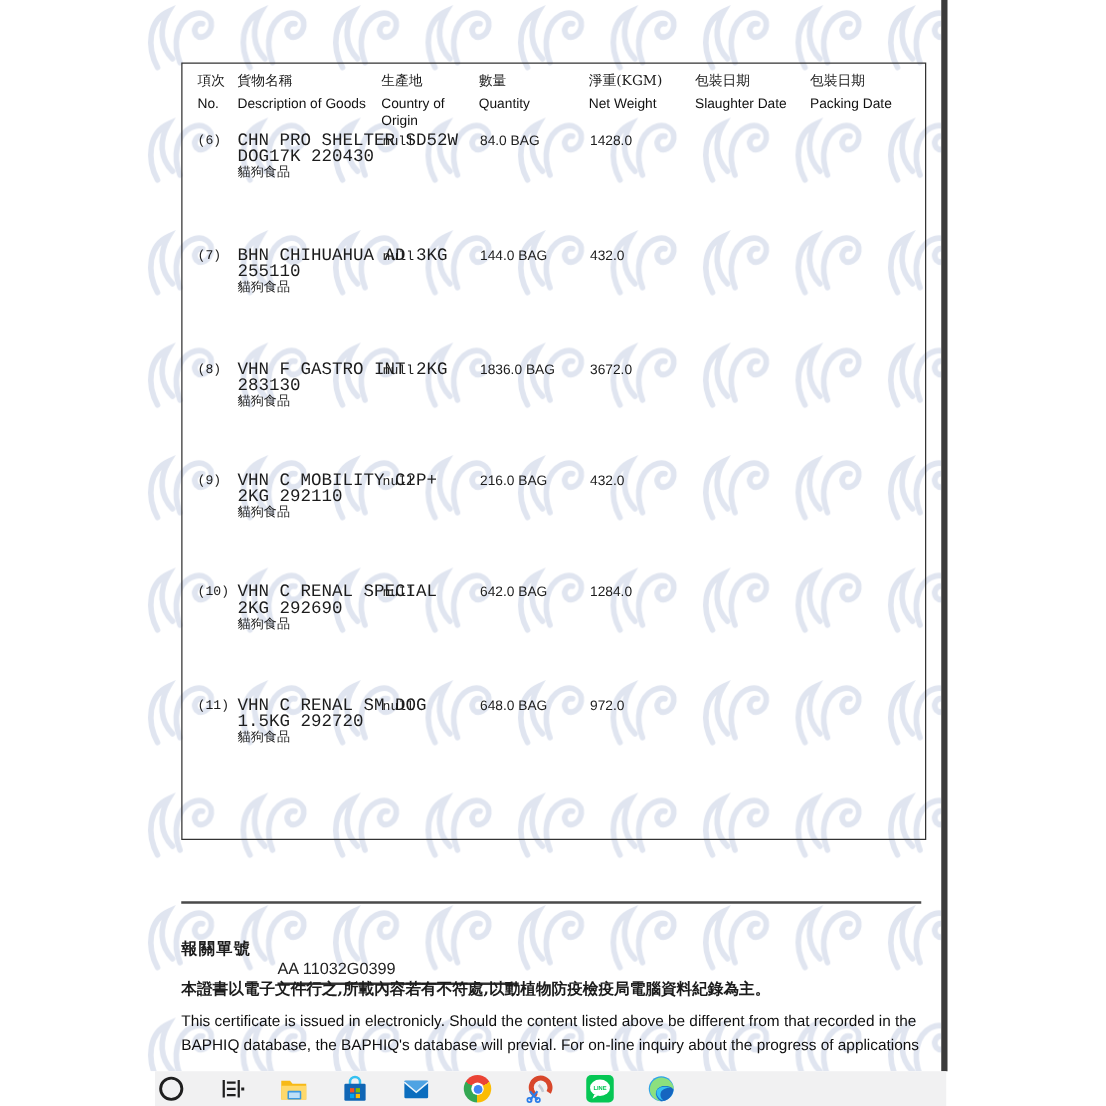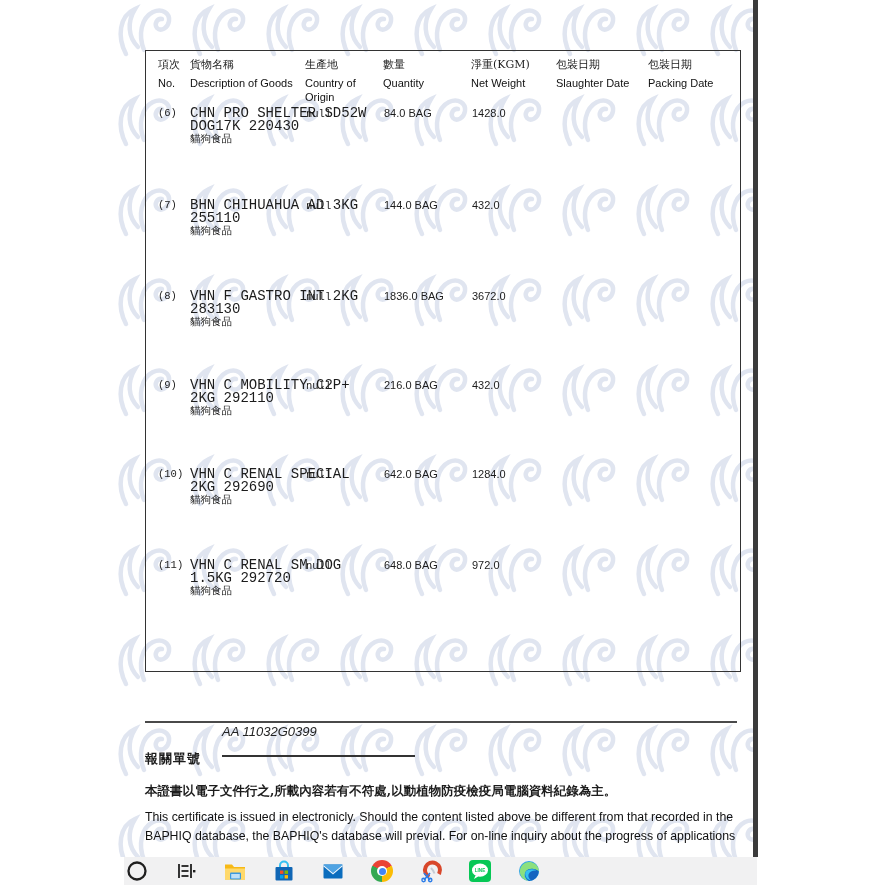--- a/index.html
+++ b/index.html
@@ -37,21 +37,21 @@
   .trow .c-desc .cjk{font-family:Liberation Mono, monospace;font-size:10.5px;line-height:13px;margin-top:1px;}
   .trow .c-origin{position:absolute;left:160px;top:1px;font-family:"Liberation Mono","DejaVu Sans Mono",monospace;font-size:10.5px;}
   .trow .c-qty{position:absolute;left:238px;top:0;font-size:11px;}
   .trow .c-net{position:absolute;left:326px;top:0;font-size:11px;}
   .trow .c-slaughter{position:absolute;left:410px;top:0;font-size:11px;}
   .trow .c-packing{position:absolute;left:502px;top:0;font-size:11px;}
 
   
   .divider{position:absolute;left:145px;top:721px;width:592px;border-top:2px solid #4a4a4a;}
   .decl-label{position:absolute;left:145px;top:750px;font-family:"DejaVu Serif",serif;font-weight:bold;font-size:13px;letter-spacing:1px;}
-  .decl-value{position:absolute;left:222px;top:724px;width:193px;border-bottom:2px solid #333;padding-bottom:16px;font-size:13px;color:#222;font-style:italic;}
+  .decl-value{position:absolute;left:222px;top:767px;width:193px;border-bottom:2px solid #333;padding-bottom:4px;font-size:13px;color:#222;}
   .note-cn{position:absolute;left:145px;top:782px;width:605px;font-family:"DejaVu Serif",serif;font-weight:bold;font-size:12.5px;line-height:17px;}
   .note-en{position:absolute;left:145px;top:808px;width:608px;font-size:12.3px;line-height:18.5px;color:#101010;}
 
   
   .right-bar{position:absolute;left:753px;top:0;width:5px;height:857px;background:#3b3b3b;}
 
   
   .taskbar{position:absolute;left:124px;top:857px;width:633px;height:28px;background:#f1f1f2;
            display:flex;align-items:center;gap:23px;z-index:5;}
   .tb-btn{width:26px;height:26px;display:flex;align-items:center;justify-content:center;flex:0 0 auto;cursor:pointer;}

